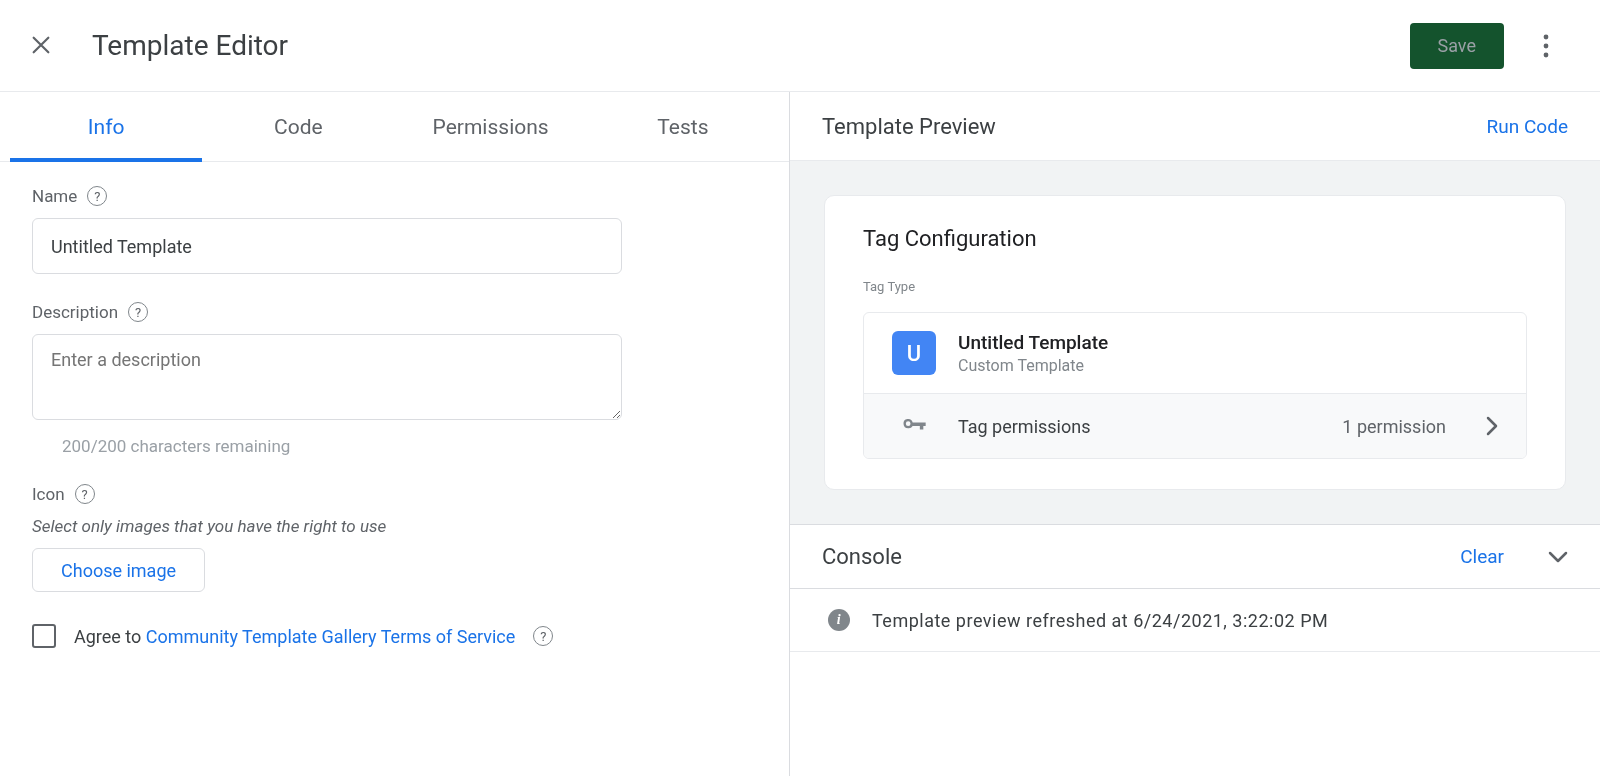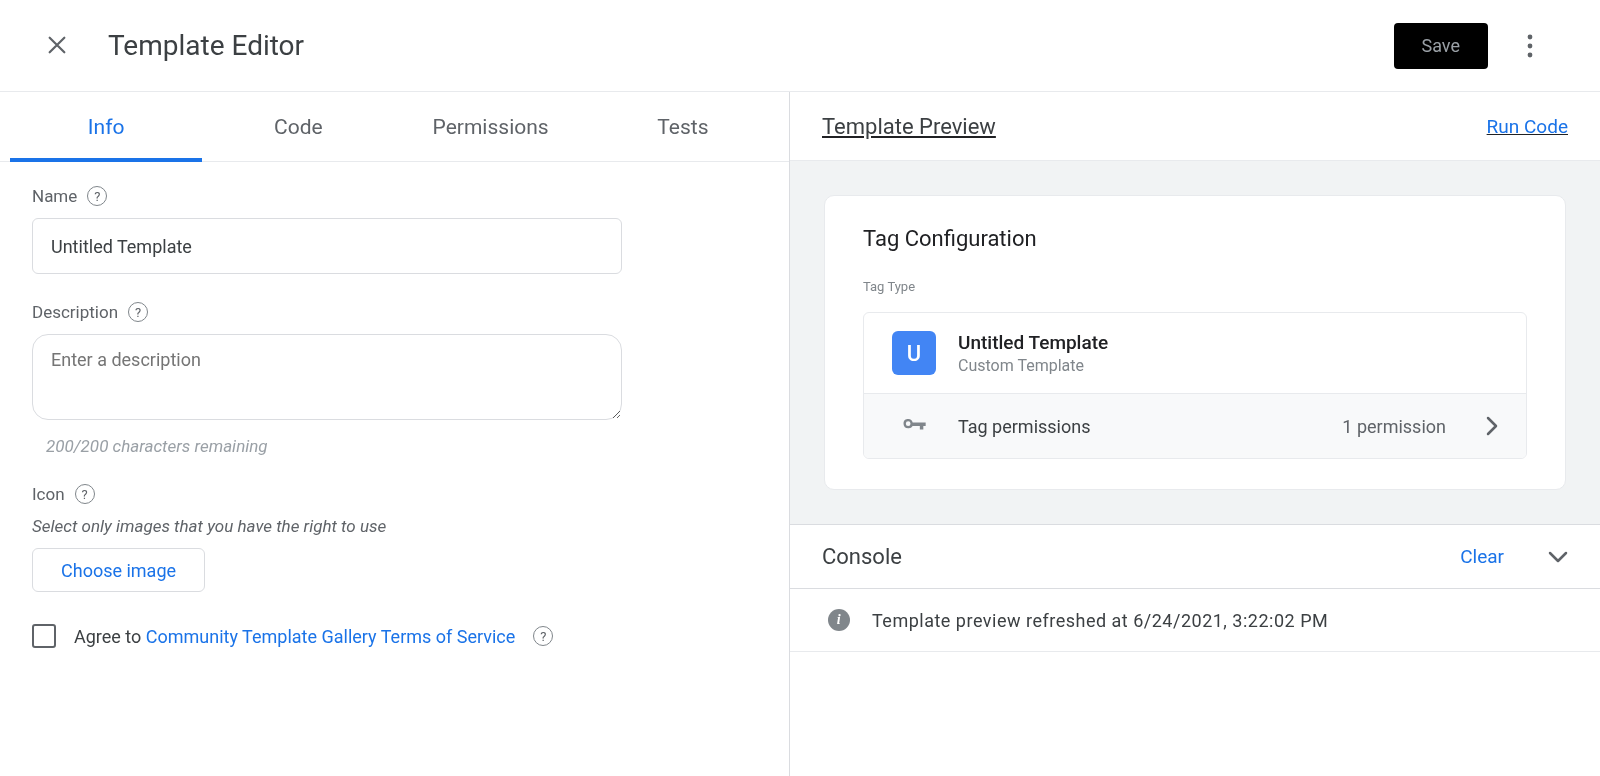--- a/index.html
+++ b/index.html
@@ -3,36 +3,36 @@
 <meta charset="utf-8">
 <style>
   * { box-sizing: border-box; font-family: 'Google Sans', Roboto, Arial, sans-serif; }
   body { margin: 0; background: #fff; color: #202124; width: 1600px; height: 776px; overflow: hidden; }
 
   
   .topbar {
     height: 92px;
     display: flex;
     align-items: center;
-    padding: 0 46px;
+    padding: 0 30px;
     border-bottom: 1px solid #e8eaed;
   }
   .close-icon {
     width: 24px; height: 24px; cursor: pointer;
     margin-right: 38px;
     color: #5f6368;
   }
   .page-title {
     font-size: 28px;
     font-weight: 400;
     color: #3c4043;
     flex: 1;
   }
   .save-btn {
-    background: #000000;
+    background: #14532d;
     border: none;
     border-radius: 4px;
     height: 46px;
     padding: 0 28px;
     font-size: 18px;
     color: #9aa0a6;
     margin-right: 18px;
   }
   .menu-btn {
     width: 48px; height: 48px;
@@ -113,33 +113,32 @@
     border: 1px solid #dadce0;
     border-radius: 6px;
     padding: 0 18px;
     font-size: 18px;
     color: #3c4043;
   }
   .text-area {
     width: 590px;
     height: 86px;
     border: 1px solid #dadce0;
-    border-radius: 16px;
+    border-radius: 6px;
     padding: 14px 18px;
     font-size: 18px;
     font-family: inherit;
     color: #3c4043;
     resize: both;
   }
   .char-remaining {
     font-size: 17px;
-    font-style: italic;
     color: #9aa0a6;
     margin-top: 12px;
-    margin-left: 14px;
+    margin-left: 30px;
   }
   .icon-help-text {
     font-size: 17px;
     font-style: italic;
     color: #5f6368;
     margin-bottom: 12px;
   }
   .choose-image-btn {
     background: #fff;
     border: 1px solid #dadce0;
@@ -167,21 +166,20 @@
   .tos-link { color: #1a73e8; text-decoration: none; cursor: pointer; }
   .block { margin-bottom: 28px; }
 
   
   .preview-header {
     height: 68px;
     display: flex;
     align-items: center;
     justify-content: space-between;
     padding: 0 32px;
-    text-decoration: underline;
   }
   .preview-title {
     font-size: 22px;
     color: #3c4043;
   }
   .run-code {
     font-size: 19px;
     color: #1a73e8;
     cursor: pointer;
   }

